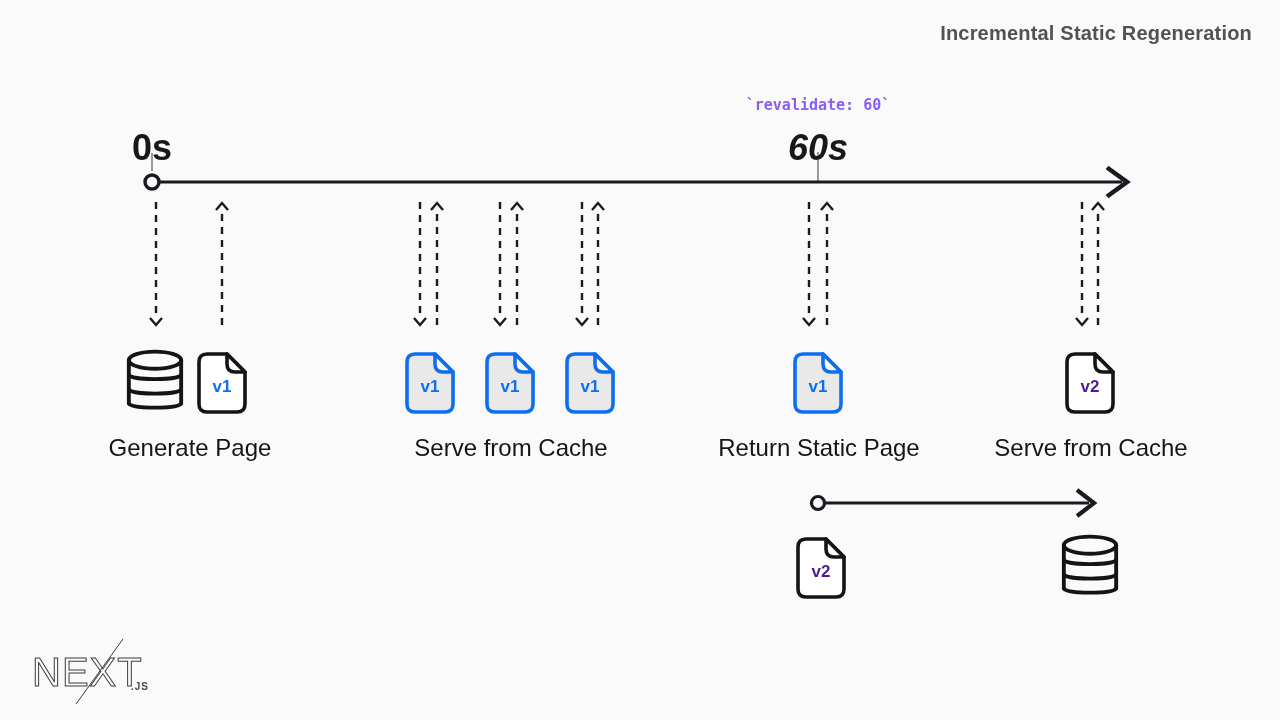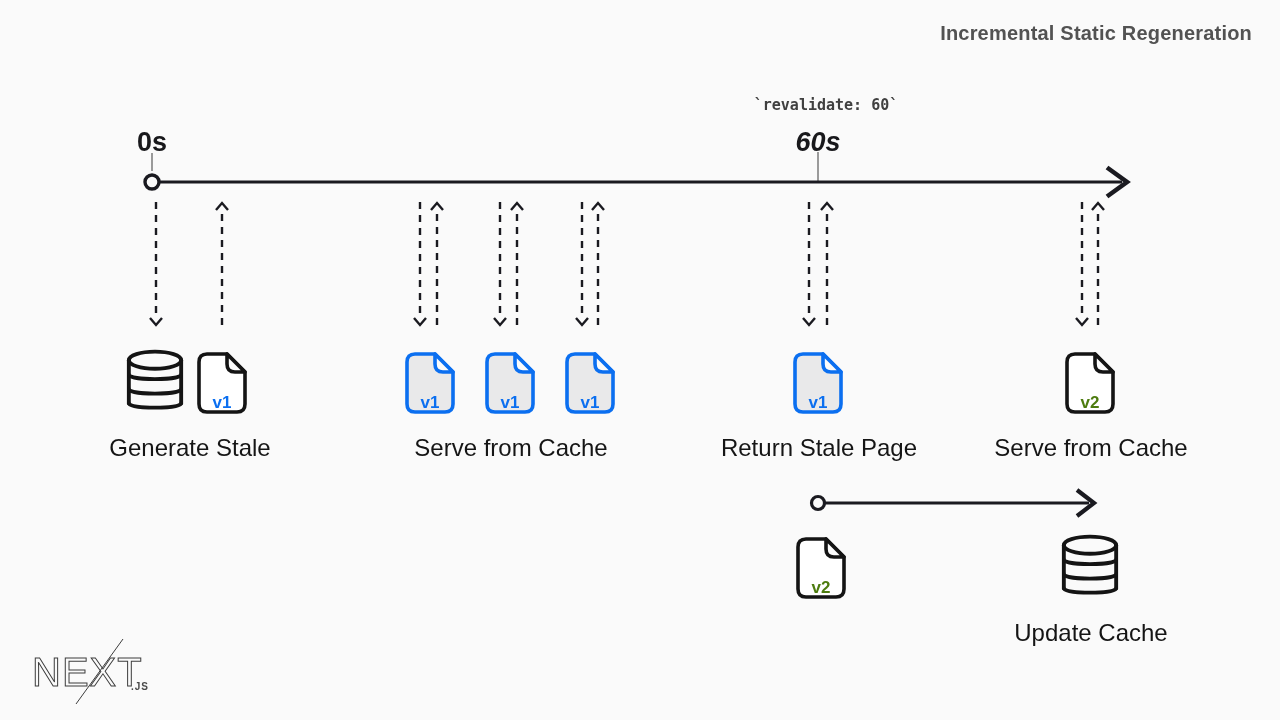--- a/index.html
+++ b/index.html
@@ -1,34 +1,34 @@
 <!DOCTYPE html>
 <html><head>
 <meta charset="utf-8">
 <style>
   html,body{margin:0;padding:0;}
   body{width:1280px;height:720px;background:#fafafa;font-family:"Liberation Sans",sans-serif;overflow:hidden;}
   .canvas{position:relative;width:1280px;height:647px;background:#fafafa;}
   .layer{position:absolute;left:0;top:0;}
   .title{position:absolute;top:22px;right:28px;font-size:20px;font-weight:700;color:#525252;letter-spacing:.2px;}
-  .code{position:absolute;top:96px;left:818px;transform:translateX(-50%);font-family:"DejaVu Sans Mono",monospace;font-size:15px;font-weight:600;color:#404040;white-space:nowrap;margin-left:8px;}
-  .tlabel{position:absolute;transform:translateX(-50%);font-size:27px;font-weight:600;color:#18181b;top:127px;white-space:nowrap;}
+  .code{position:absolute;top:96px;left:818px;transform:translateX(-50%);font-family:"DejaVu Sans Mono",monospace;font-size:15px;font-weight:600;color:#8b5cf6;white-space:nowrap;}
+  .tlabel{position:absolute;transform:translateX(-50%);font-size:36px;font-weight:600;color:#18181b;top:127px;white-space:nowrap;}
   .step-label{position:absolute;transform:translateX(-50%);font-size:24px;font-weight:500;color:#151515;white-space:nowrap;}
   
   .doc{position:absolute;width:54px;height:64px;}
   .doc svg{display:block;}
   .doc .body{stroke-width:3.6;stroke-linejoin:round;}
   .doc .flap{fill:#fbfbfb;stroke-width:3.6;stroke-linejoin:round;}
   .doc.blue .body{fill:#e9e9ea;stroke:#0b6ff0;}
   .doc.blue .flap{stroke:#0b6ff0;}
   .doc.dark .body{fill:#ffffff;stroke:#141414;}
   .doc.dark .flap{stroke:#141414;}
-  .ver{position:absolute;left:0;right:0;top:26px;text-align:center;font-size:17px;font-weight:600;margin-top:16px;}
+  .ver{position:absolute;left:0;right:0;top:26px;text-align:center;font-size:17px;font-weight:600;}
   .ver.v1{color:#0b6ff0;}
-  .ver.v2{color:#4d7c0f;}
+  .ver.v2{color:#4c1d95;}
   
   .db{position:absolute;}
   .db svg path,.db svg ellipse{fill:none;stroke:#141414;stroke-width:4;stroke-linecap:round;}
   
   .gfx line,.gfx polyline{stroke:#1a1a20;fill:none;}
   .dash{stroke-dasharray:7 6;stroke-width:2.4;}
   .head{stroke-width:2.4;}
   .tick{stroke:#9a9a9a !important;stroke-width:2;}
   .logo{position:absolute;left:30px;top:630px;text-align:center;}
 </style>
@@ -123,21 +123,21 @@
       <path d="M5 56 C5 62 59 62 59 56"></path>
     </svg>
   </div>
   <div class="doc dark" style="left:195px;top:351px;">
     <svg width="54" height="64" viewBox="0 0 54 64">
       <path class="body" d="M32 3 H12 Q4 3 4 11 V53 Q4 61 12 61 H42 Q50 61 50 53 V21 Z"></path>
       <path class="flap" d="M32 3 V13 Q32 21 40 21 H50 Z"></path>
     </svg>
     <span class="ver v1">v1</span>
   </div>
-  <div class="step-label" style="left:190px;top:434px;">Generate Stale</div>
+  <div class="step-label" style="left:190px;top:434px;">Generate Page</div>
 
   <div class="doc blue" style="left:403px;top:351px;">
     <svg width="54" height="64" viewBox="0 0 54 64">
       <path class="body" d="M32 3 H12 Q4 3 4 11 V53 Q4 61 12 61 H42 Q50 61 50 53 V21 Z"></path>
       <path class="flap" d="M32 3 V13 Q32 21 40 21 H50 Z"></path>
     </svg>
     <span class="ver v1">v1</span>
   </div>
   <div class="doc blue" style="left:483px;top:351px;">
     <svg width="54" height="64" viewBox="0 0 54 64">
@@ -155,21 +155,21 @@
   </div>
   <div class="step-label" style="left:511px;top:434px;">Serve from Cache</div>
 
   <div class="doc blue" style="left:791px;top:351px;">
     <svg width="54" height="64" viewBox="0 0 54 64">
       <path class="body" d="M32 3 H12 Q4 3 4 11 V53 Q4 61 12 61 H42 Q50 61 50 53 V21 Z"></path>
       <path class="flap" d="M32 3 V13 Q32 21 40 21 H50 Z"></path>
     </svg>
     <span class="ver v1">v1</span>
   </div>
-  <div class="step-label" style="left:819px;top:434px;">Return Stale Page</div>
+  <div class="step-label" style="left:819px;top:434px;">Return Static Page</div>
 
   <div class="doc dark" style="left:1063px;top:351px;">
     <svg width="54" height="64" viewBox="0 0 54 64">
       <path class="body" d="M32 3 H12 Q4 3 4 11 V53 Q4 61 12 61 H42 Q50 61 50 53 V21 Z"></path>
       <path class="flap" d="M32 3 V13 Q32 21 40 21 H50 Z"></path>
     </svg>
     <span class="ver v2">v2</span>
   </div>
   <div class="step-label" style="left:1091px;top:434px;">Serve from Cache</div>
 
@@ -184,21 +184,20 @@
   <div class="db" style="left:1059px;top:534px;">
     <svg width="62" height="66" viewBox="0 0 64 68">
       <ellipse cx="32" cy="11.5" rx="27" ry="8.8"></ellipse>
       <path d="M5 11.5 V56"></path>
         <path d="M59 11.5 V56"></path>
       <path d="M5 26.5 C5 32.5 59 32.5 59 26.5"></path>
       <path d="M5 41.5 C5 47.5 59 47.5 59 41.5"></path>
       <path d="M5 56 C5 62 59 62 59 56"></path>
     </svg>
   </div>
-  <div class="step-label" style="left:1091px;top:619px;">Update Cache</div>
 
   <div class="logo">
     <svg width="120" height="80" viewBox="0 0 120 80">
       <text x="2" y="56" style="font-family:'Liberation Sans',sans-serif;font-size:40px;letter-spacing:1px;fill:none;stroke:#3d3d3d;stroke-width:1;">NEXT</text>
       <line x1="46" y1="74" x2="93" y2="9" stroke="#3d3d3d" stroke-width="1"></line>
       <text x="101" y="60" style="font-family:'Liberation Sans',sans-serif;font-size:10px;font-weight:700;letter-spacing:1px;fill:#4a4a4a;">.JS</text>
     </svg>
   </div>
 
 </div>

